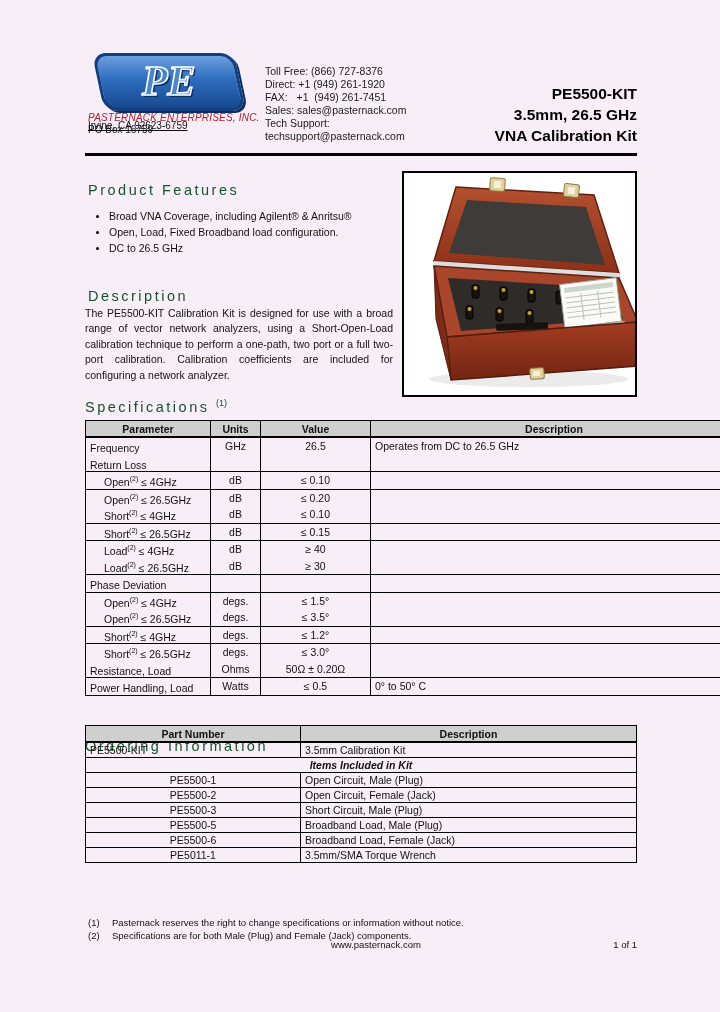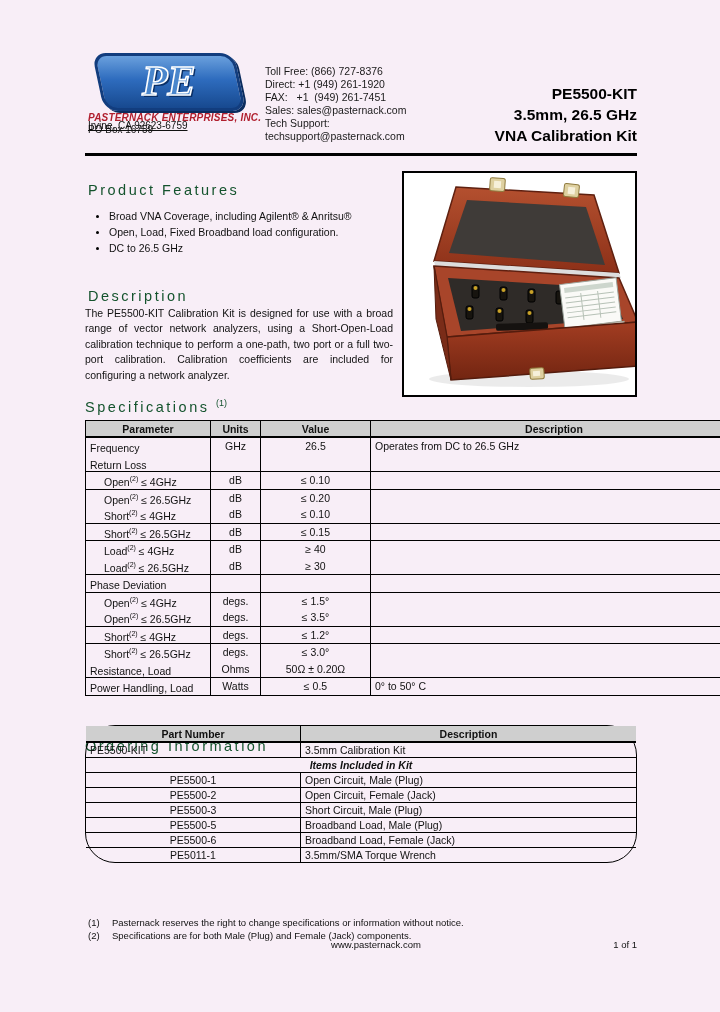--- a/index.html
+++ b/index.html
@@ -24,21 +24,21 @@
   }
   .logo-letters{
     transform:skewX(-12deg);
     font-family:"Liberation Serif", serif;
     font-style:italic;font-weight:bold;
     font-size:42px;line-height:50px;text-align:center;
     color:#4a86cc;
     -webkit-text-stroke:1.6px #ffffff;
     text-shadow:2px 2px 0 #0a2f66;
   }
-  .company{left:88px;top:112px;font-size:10px;font-weight:bold;font-style:italic;color:#b01f2e;letter-spacing:.2px;}
+  .company{left:88px;top:112px;font-size:10px;font-weight:normal;font-style:italic;color:#b01f2e;letter-spacing:.2px;}
   .addr1{left:88px;top:124px;font-size:10px;}
   .addr2{left:88px;top:120px;font-size:10px;text-decoration:underline;}
   .contact{left:265px;top:65px;font-size:10.5px;line-height:13px;color:#1a1a1a;}
   .title-block{right:83px;top:83px;text-align:right;font-weight:bold;font-size:15.5px;line-height:21px;color:#000;}
   .header-rule{left:85px;top:153px;width:552px;height:3px;background:#000;}
 
   
   .sec-head{font-size:14.5px;letter-spacing:2.5px;color:#14532d;font-weight:400;}
   .sec-head sup{font-size:9px;letter-spacing:0;}
 
@@ -59,21 +59,21 @@
   td,th{border-right:1px solid #000;border-bottom:1px solid #000;
         padding:0 4px;height:14px;line-height:14px;overflow:hidden;white-space:nowrap;}
   td:last-child,th:last-child{border-right:none;}
   tr:last-child td{border-bottom:none;}
   th{background:#cfcfcf;font-weight:bold;text-align:center;border-bottom-width:2px;height:15px;}
   tr.nb td{border-bottom:none;}
   td.c{text-align:center;}
   td.ind{padding-left:18px;}
   td sup{font-size:7px;}
   .spec-table{left:85px;top:420px;width:653px;}
-  .order-table{left:85px;top:725px;width:552px;border-radius:30px;}
+  .order-table{left:85px;top:725px;width:552px;}
   .items-hdr{text-align:center;font-weight:bold;font-style:italic;}
 
   
   .fnote{left:88px;font-size:9.5px;line-height:13px;display:flex;}
   .fnum{width:24px;flex:none;}
   .footer-url{left:16px;top:939px;width:720px;text-align:center;font-size:9.5px;}
   .footer-page{right:83px;top:939px;font-size:9.5px;margin-left:28px;}
 </style>
 </head>
 <body>

